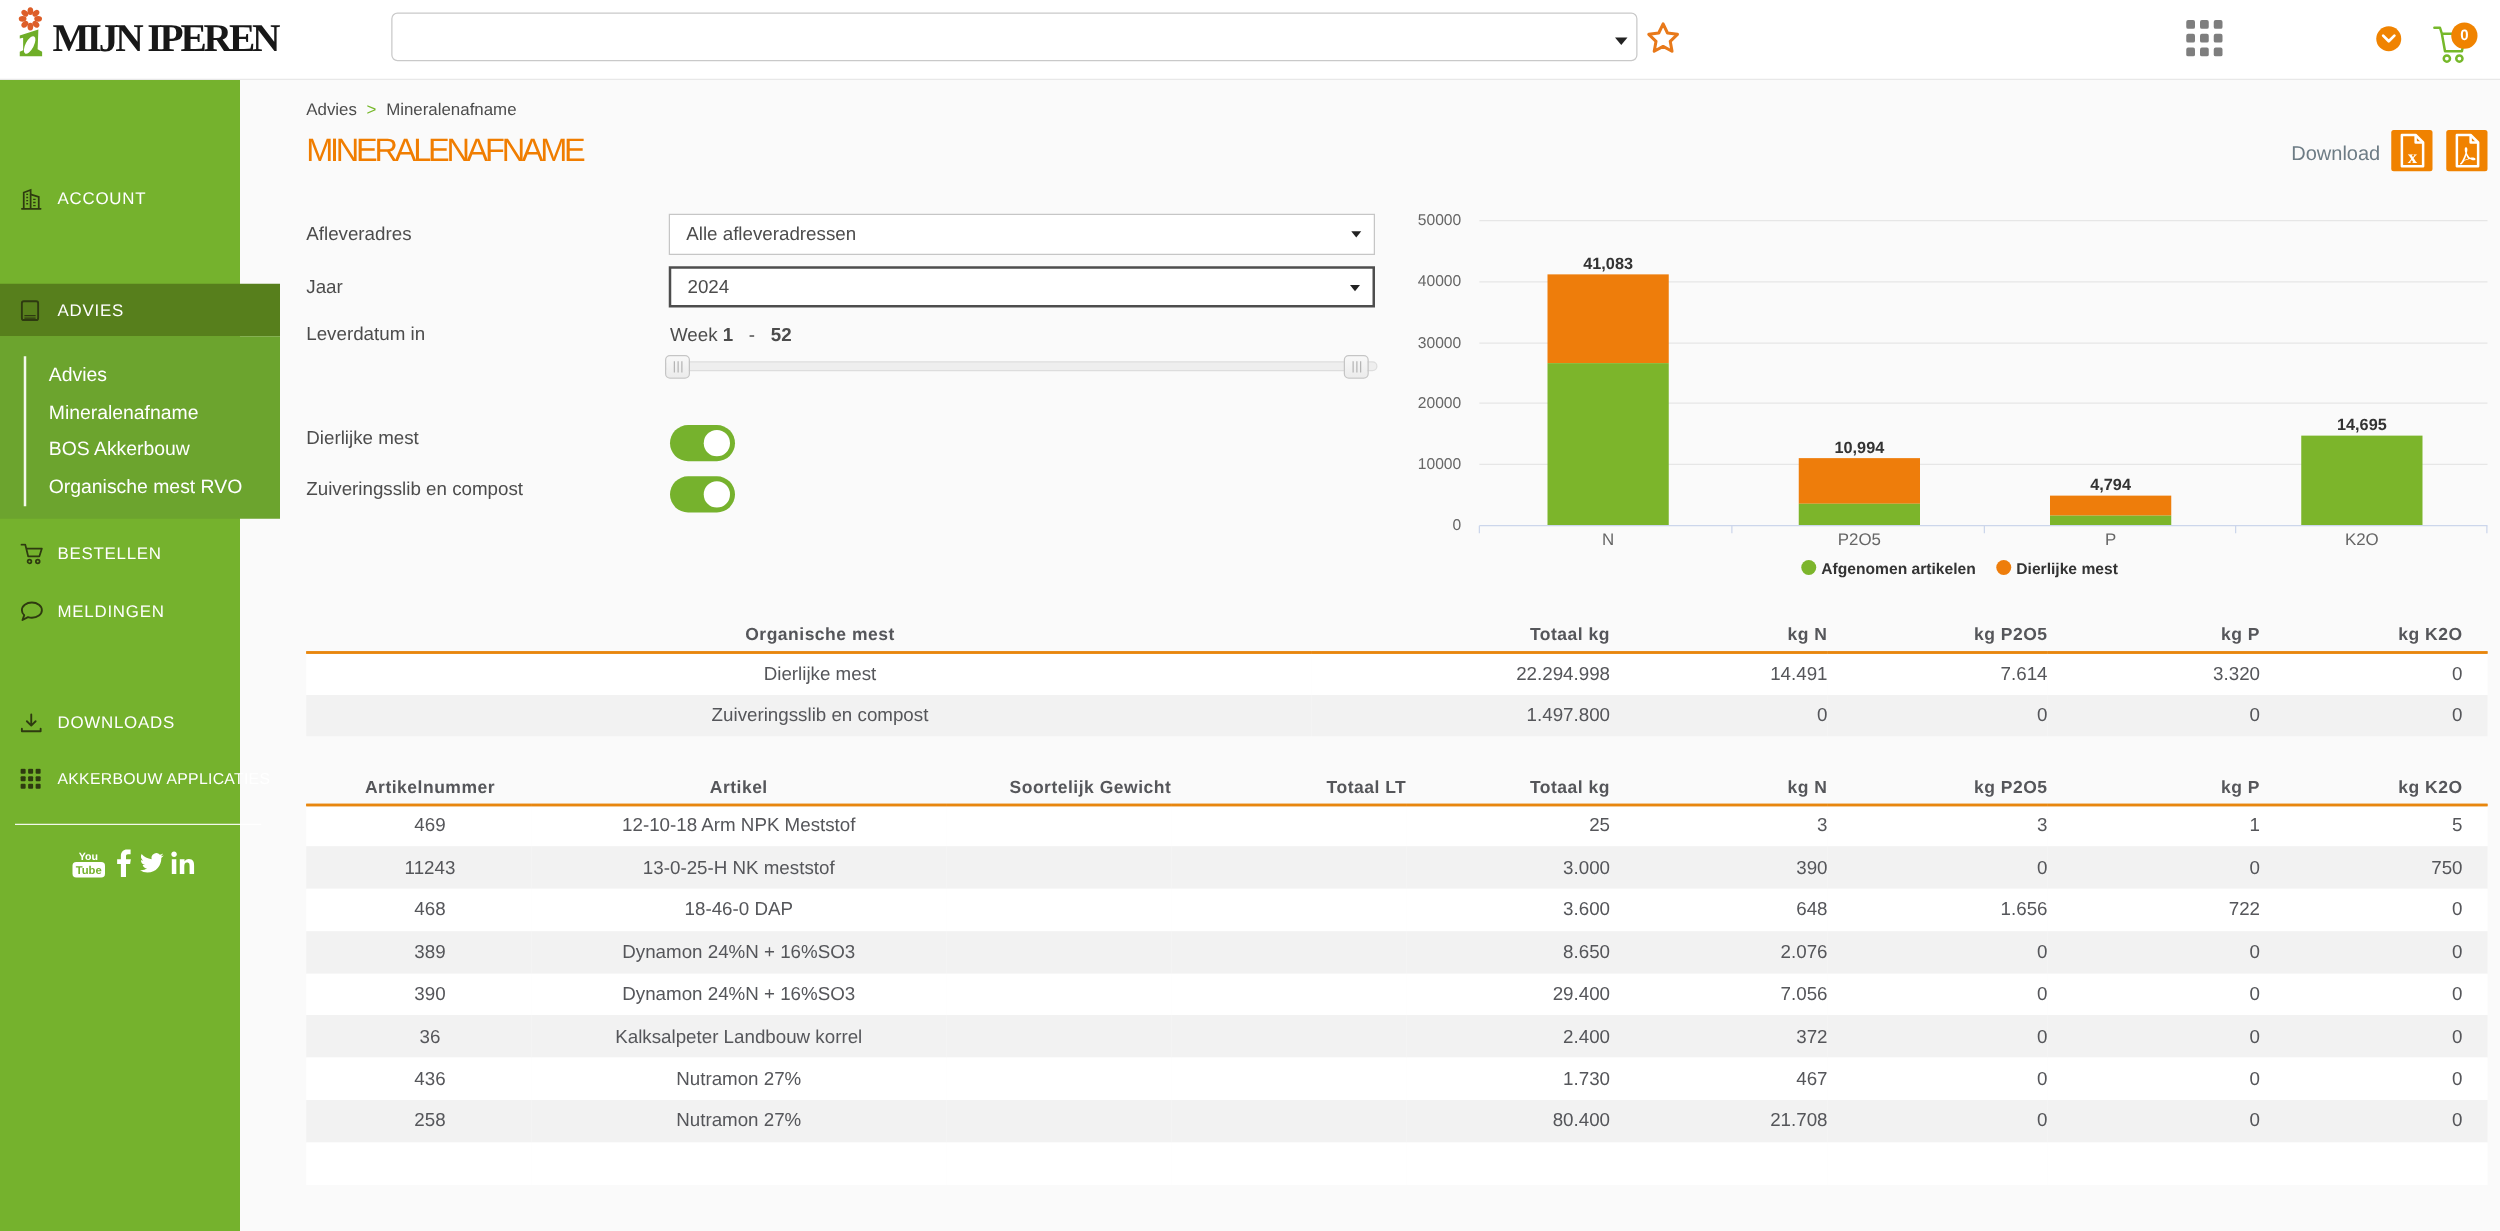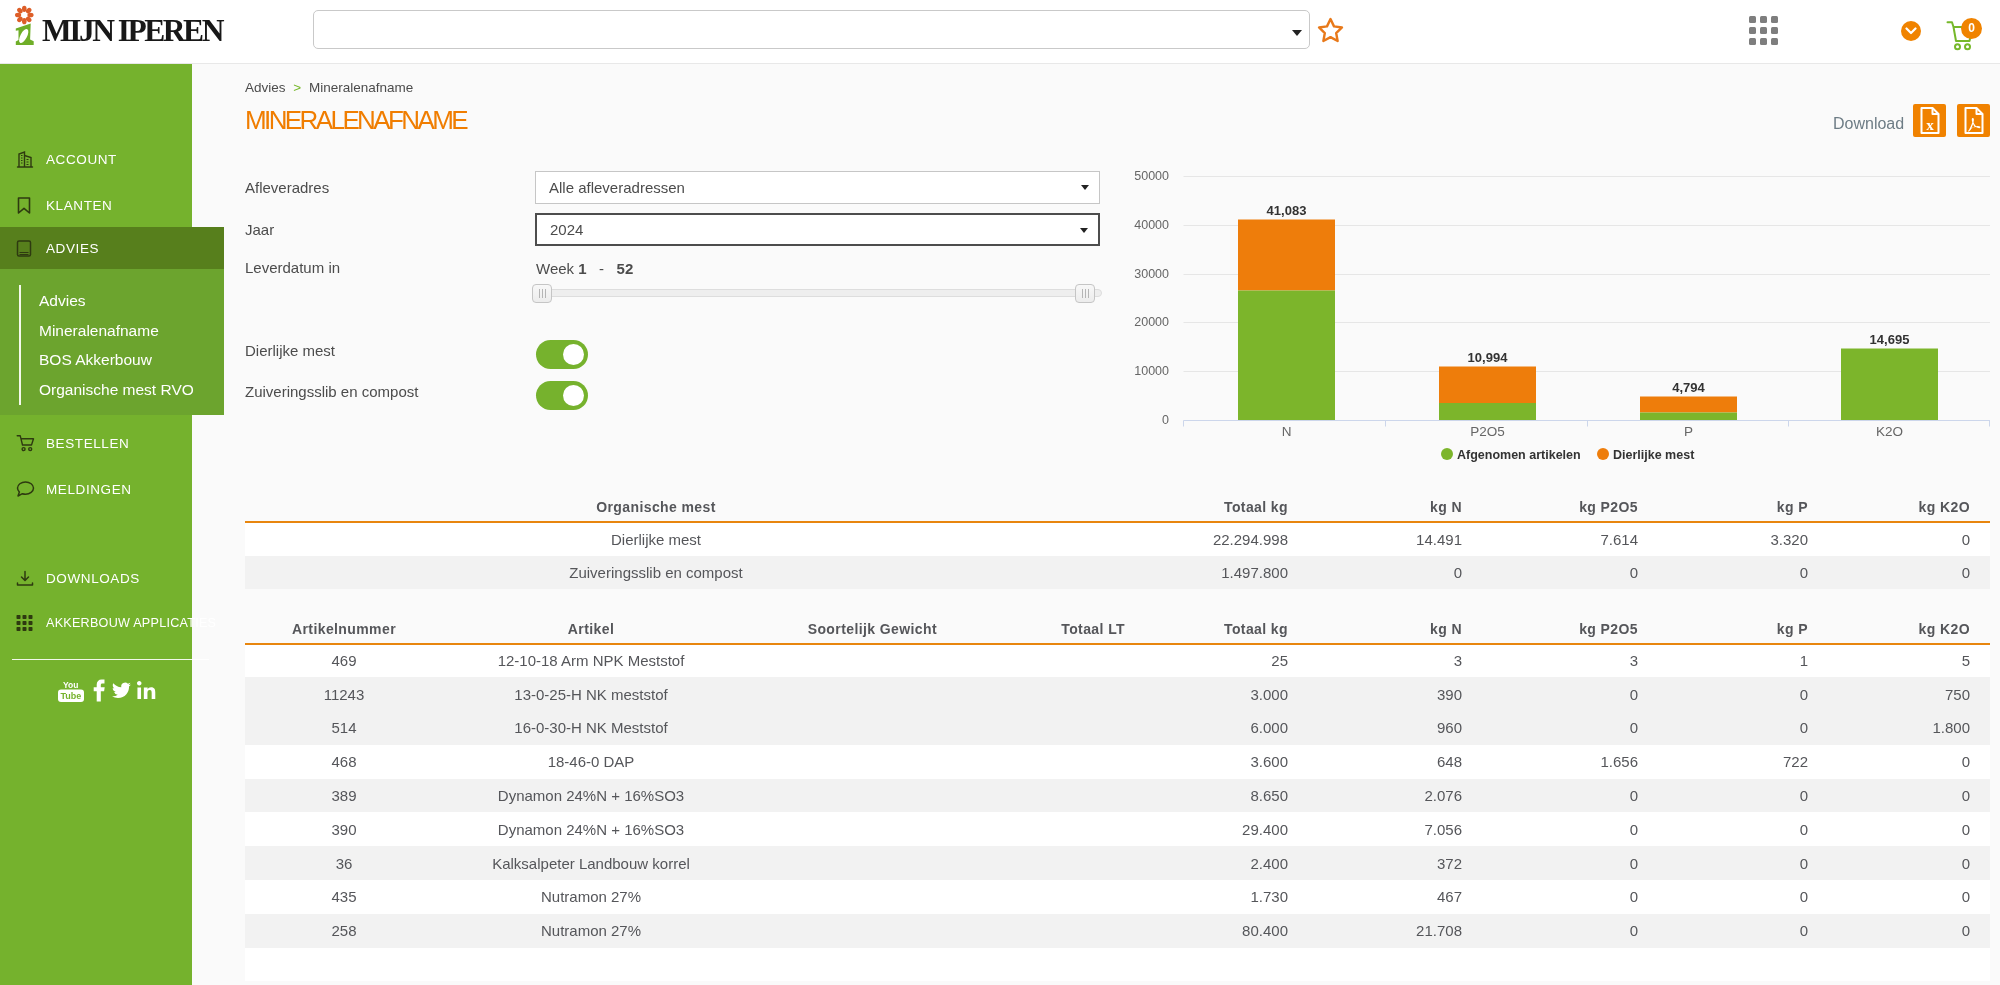--- a/index.html
+++ b/index.html
@@ -131,26 +131,20 @@
       <div class="bar"></div>
     </div>
   <div class="mitem" style="top:74px">
       <span class="ic"><svg width="18" height="18" viewBox="0 0 18 18" fill="none" stroke="#2e3a10" stroke-width="1.4">
           <path d="M3 16.5 V3.5 L8.5 1.5 V16.5"></path>
           <path d="M8.5 5 L15 7 V16.5"></path>
           <path d="M1.5 16.5 H16.5" stroke-linecap="round"></path>
           <path d="M5 5 H6.5 M5 7.5 H6.5 M5 10 H6.5 M5 12.5 H6.5 M10.5 9 H12.5 M10.5 11.5 H12.5 M10.5 14 H12.5" stroke-width="1.1"></path>
         </svg></span>
       <span class="lbl">ACCOUNT</span>
-    </div>
-  <div class="mitem" style="top:120px">
-      <span class="ic"><svg width="16" height="18" viewBox="0 0 16 18" fill="none" stroke="#2e3a10" stroke-width="1.6" stroke-linejoin="round">
-          <path d="M2.5 1.5 H13.5 V16.5 L8 11.8 L2.5 16.5 Z"></path>
-        </svg></span>
-      <span class="lbl">KLANTEN</span>
     </div>
   <div class="mitem" style="top:163px">
       <span class="ic"><svg width="16" height="18" viewBox="0 0 16 18" fill="none" stroke="#2e3a10" stroke-width="1.5" stroke-linejoin="round">
           <rect x="1.5" y="1.5" width="13" height="15" rx="1.5"></rect>
           <path d="M3.5 13 H12.5 M3.5 15 H12.5" stroke-width="1.1"></path>
         </svg></span>
       <span class="lbl">ADVIES</span>
     </div>
   <div class="sitem" style="top:229px">Advies</div>
   <div class="sitem" style="top:259px">Mineralenafname</div>
@@ -396,31 +390,20 @@
           <td class="l" style="padding-left:18px">11243</td>
           <td class="l">13-0-25-H NK meststof</td>
           <td class="r"></td>
           <td class="r"></td>
           <td class="r">3.000</td>
           <td class="r">390</td>
           <td class="r">0</td>
           <td class="r">0</td>
           <td class="r" style="padding-right:20px">750</td>
         </tr>
-      <tr class="even">
-          <td class="l" style="padding-left:18px">514</td>
-          <td class="l">16-0-30-H NK Meststof</td>
-          <td class="r"></td>
-          <td class="r"></td>
-          <td class="r">6.000</td>
-          <td class="r">960</td>
-          <td class="r">0</td>
-          <td class="r">0</td>
-          <td class="r" style="padding-right:20px">1.800</td>
-        </tr>
       <tr class="odd">
           <td class="l" style="padding-left:18px">468</td>
           <td class="l">18-46-0 DAP</td>
           <td class="r"></td>
           <td class="r"></td>
           <td class="r">3.600</td>
           <td class="r">648</td>
           <td class="r">1.656</td>
           <td class="r">722</td>
           <td class="r" style="padding-right:20px">0</td>
@@ -452,21 +435,21 @@
           <td class="l">Kalksalpeter Landbouw korrel</td>
           <td class="r"></td>
           <td class="r"></td>
           <td class="r">2.400</td>
           <td class="r">372</td>
           <td class="r">0</td>
           <td class="r">0</td>
           <td class="r" style="padding-right:20px">0</td>
         </tr>
       <tr class="odd">
-          <td class="l" style="padding-left:18px">435</td>
+          <td class="l" style="padding-left:18px">436</td>
           <td class="l">Nutramon 27%</td>
           <td class="r"></td>
           <td class="r"></td>
           <td class="r">1.730</td>
           <td class="r">467</td>
           <td class="r">0</td>
           <td class="r">0</td>
           <td class="r" style="padding-right:20px">0</td>
         </tr>
       <tr class="even">

